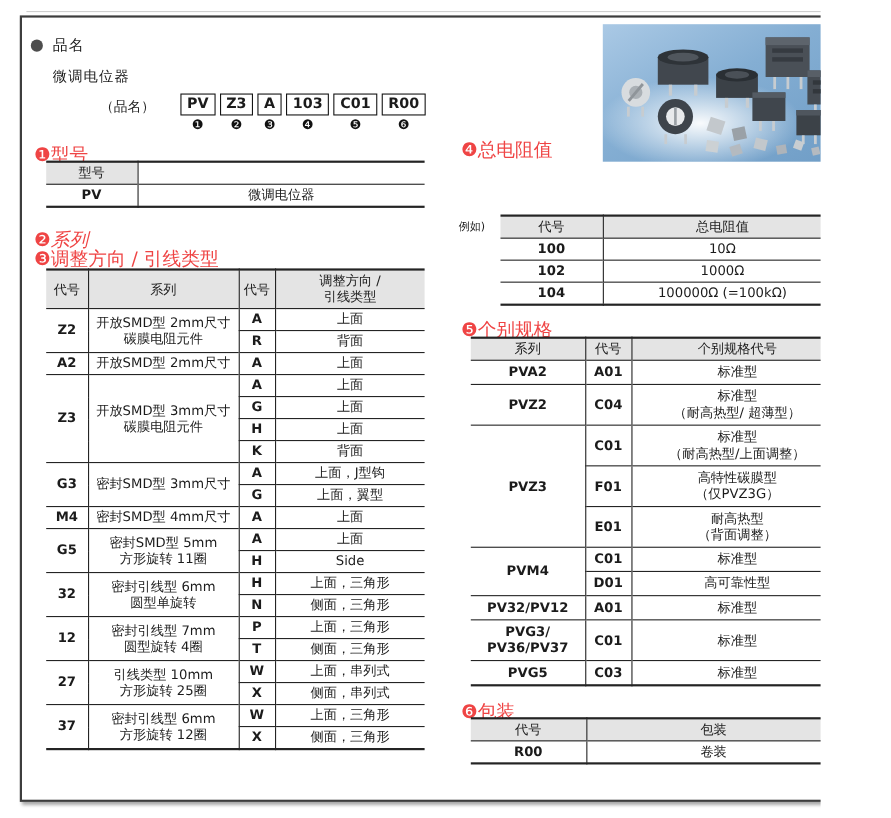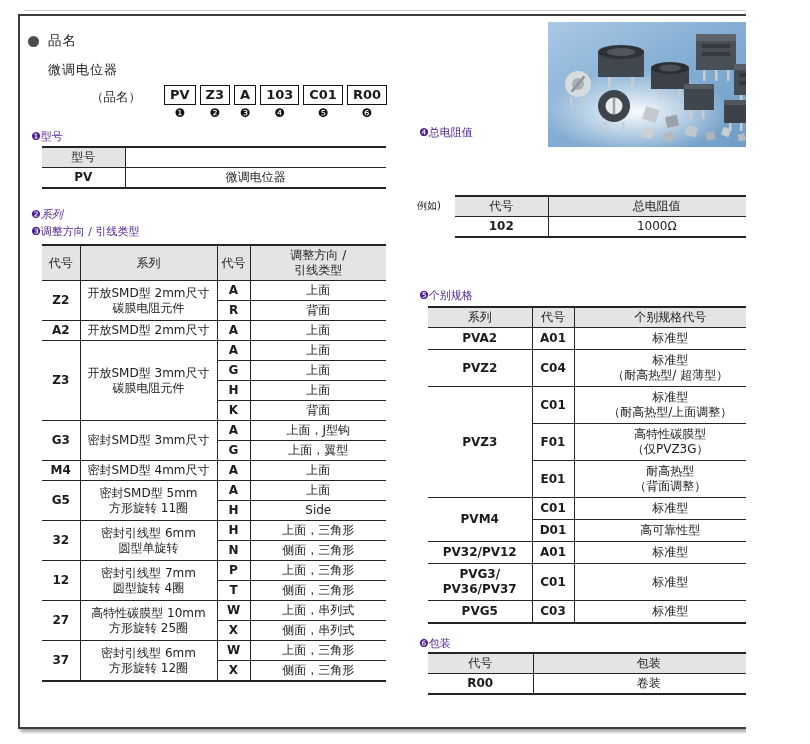--- a/index.html
+++ b/index.html
@@ -11,21 +11,21 @@
          box-shadow:2px 3px 3px rgba(0,0,0,.35);background:transparent;}
   .title-row{left:28px;top:32px;display:flex;align-items:center;gap:9px;font-size:13.5px;letter-spacing:1px;}
   .bullet{width:11px;height:11px;border-radius:50%;background:#4d4d4d;display:inline-block;}
   .product-name{left:48px;top:61px;font-size:13px;letter-spacing:1px;}
   .part-label{left:47px;top:89px;font-size:12.5px;margin-left:44px;}
   .part-boxes{left:164px;top:85px;display:flex;gap:4px;}
   .part-unit{display:flex;flex-direction:column;align-items:center;}
   .part-box{border:1.5px solid #141414;background:#fff;padding:0 5px;height:18px;line-height:18px;
             font-weight:bold;font-size:13px;}
   .part-num{font-size:12px;margin-top:1px;color:#111;}
-  .hd{font-size:11px;color:#4c1d95;white-space:nowrap;}
+  .hd{font-size:17px;color:#ef4444;white-space:nowrap;}
   table{border-collapse:collapse;border-top:2px solid #242424;border-bottom:2px solid #242424;
         font-size:12px;table-layout:fixed;}
   th,td{border-top:1px solid #242424;border-right:1px solid #242424;text-align:center;
         padding:2px 3px;line-height:15px;vertical-align:middle;}
   th:last-child,td:last-child{border-right:none;}
   thead th{background:#e4e4e4;font-weight:normal;}
   thead th.plain{background:#ffffff;}
   .b{font-weight:bold;}
   .pre{white-space:pre-line;}
   .para{font-size:12.5px;line-height:17px;text-align:justify;}
@@ -197,21 +197,21 @@
 圆型旋转 4圈</td>
           <td class="b pre">P</td>
           <td class=" pre">上面，三角形</td>
         </tr>
         <tr>
           <td class="b pre">T</td>
           <td class=" pre">侧面，三角形</td>
         </tr>
         <tr>
           <td class="b pre" rowspan="2">27</td>
-          <td class=" pre" rowspan="2">高特性碳膜型 10mm
+          <td class=" pre" rowspan="2">引线类型 10mm
 方形旋转 25圈</td>
           <td class="b pre">W</td>
           <td class=" pre">上面，串列式</td>
         </tr>
         <tr>
           <td class="b pre">X</td>
           <td class=" pre">侧面，串列式</td>
         </tr>
         <tr>
           <td class="b pre" rowspan="2">37</td>
@@ -312,22 +312,30 @@
         <col style="width: 217px;">
       </colgroup>
       <thead>
         <tr>
           <th class=" pre">代号</th>
           <th class=" pre">总电阻值</th>
         </tr>
       </thead>
       <tbody>
         <tr>
+          <td class="b pre">100</td>
+          <td class=" pre">10Ω</td>
+        </tr>
+        <tr>
           <td class="b pre">102</td>
           <td class=" pre">1000Ω</td>
+        </tr>
+        <tr>
+          <td class="b pre">104</td>
+          <td class=" pre">100000Ω (=100kΩ)</td>
         </tr>
       </tbody>
     </table>
 
   <div class="abs hd" style="left:419px;top:288px;">❺个别规格</div>
   <table class="abs" id="individual-table" style="left:428px;top:306px;width:338px;">
       <colgroup>
         <col style="width: 104px;">
         <col style="width: 42px;">
         <col style="width: 192px;">

